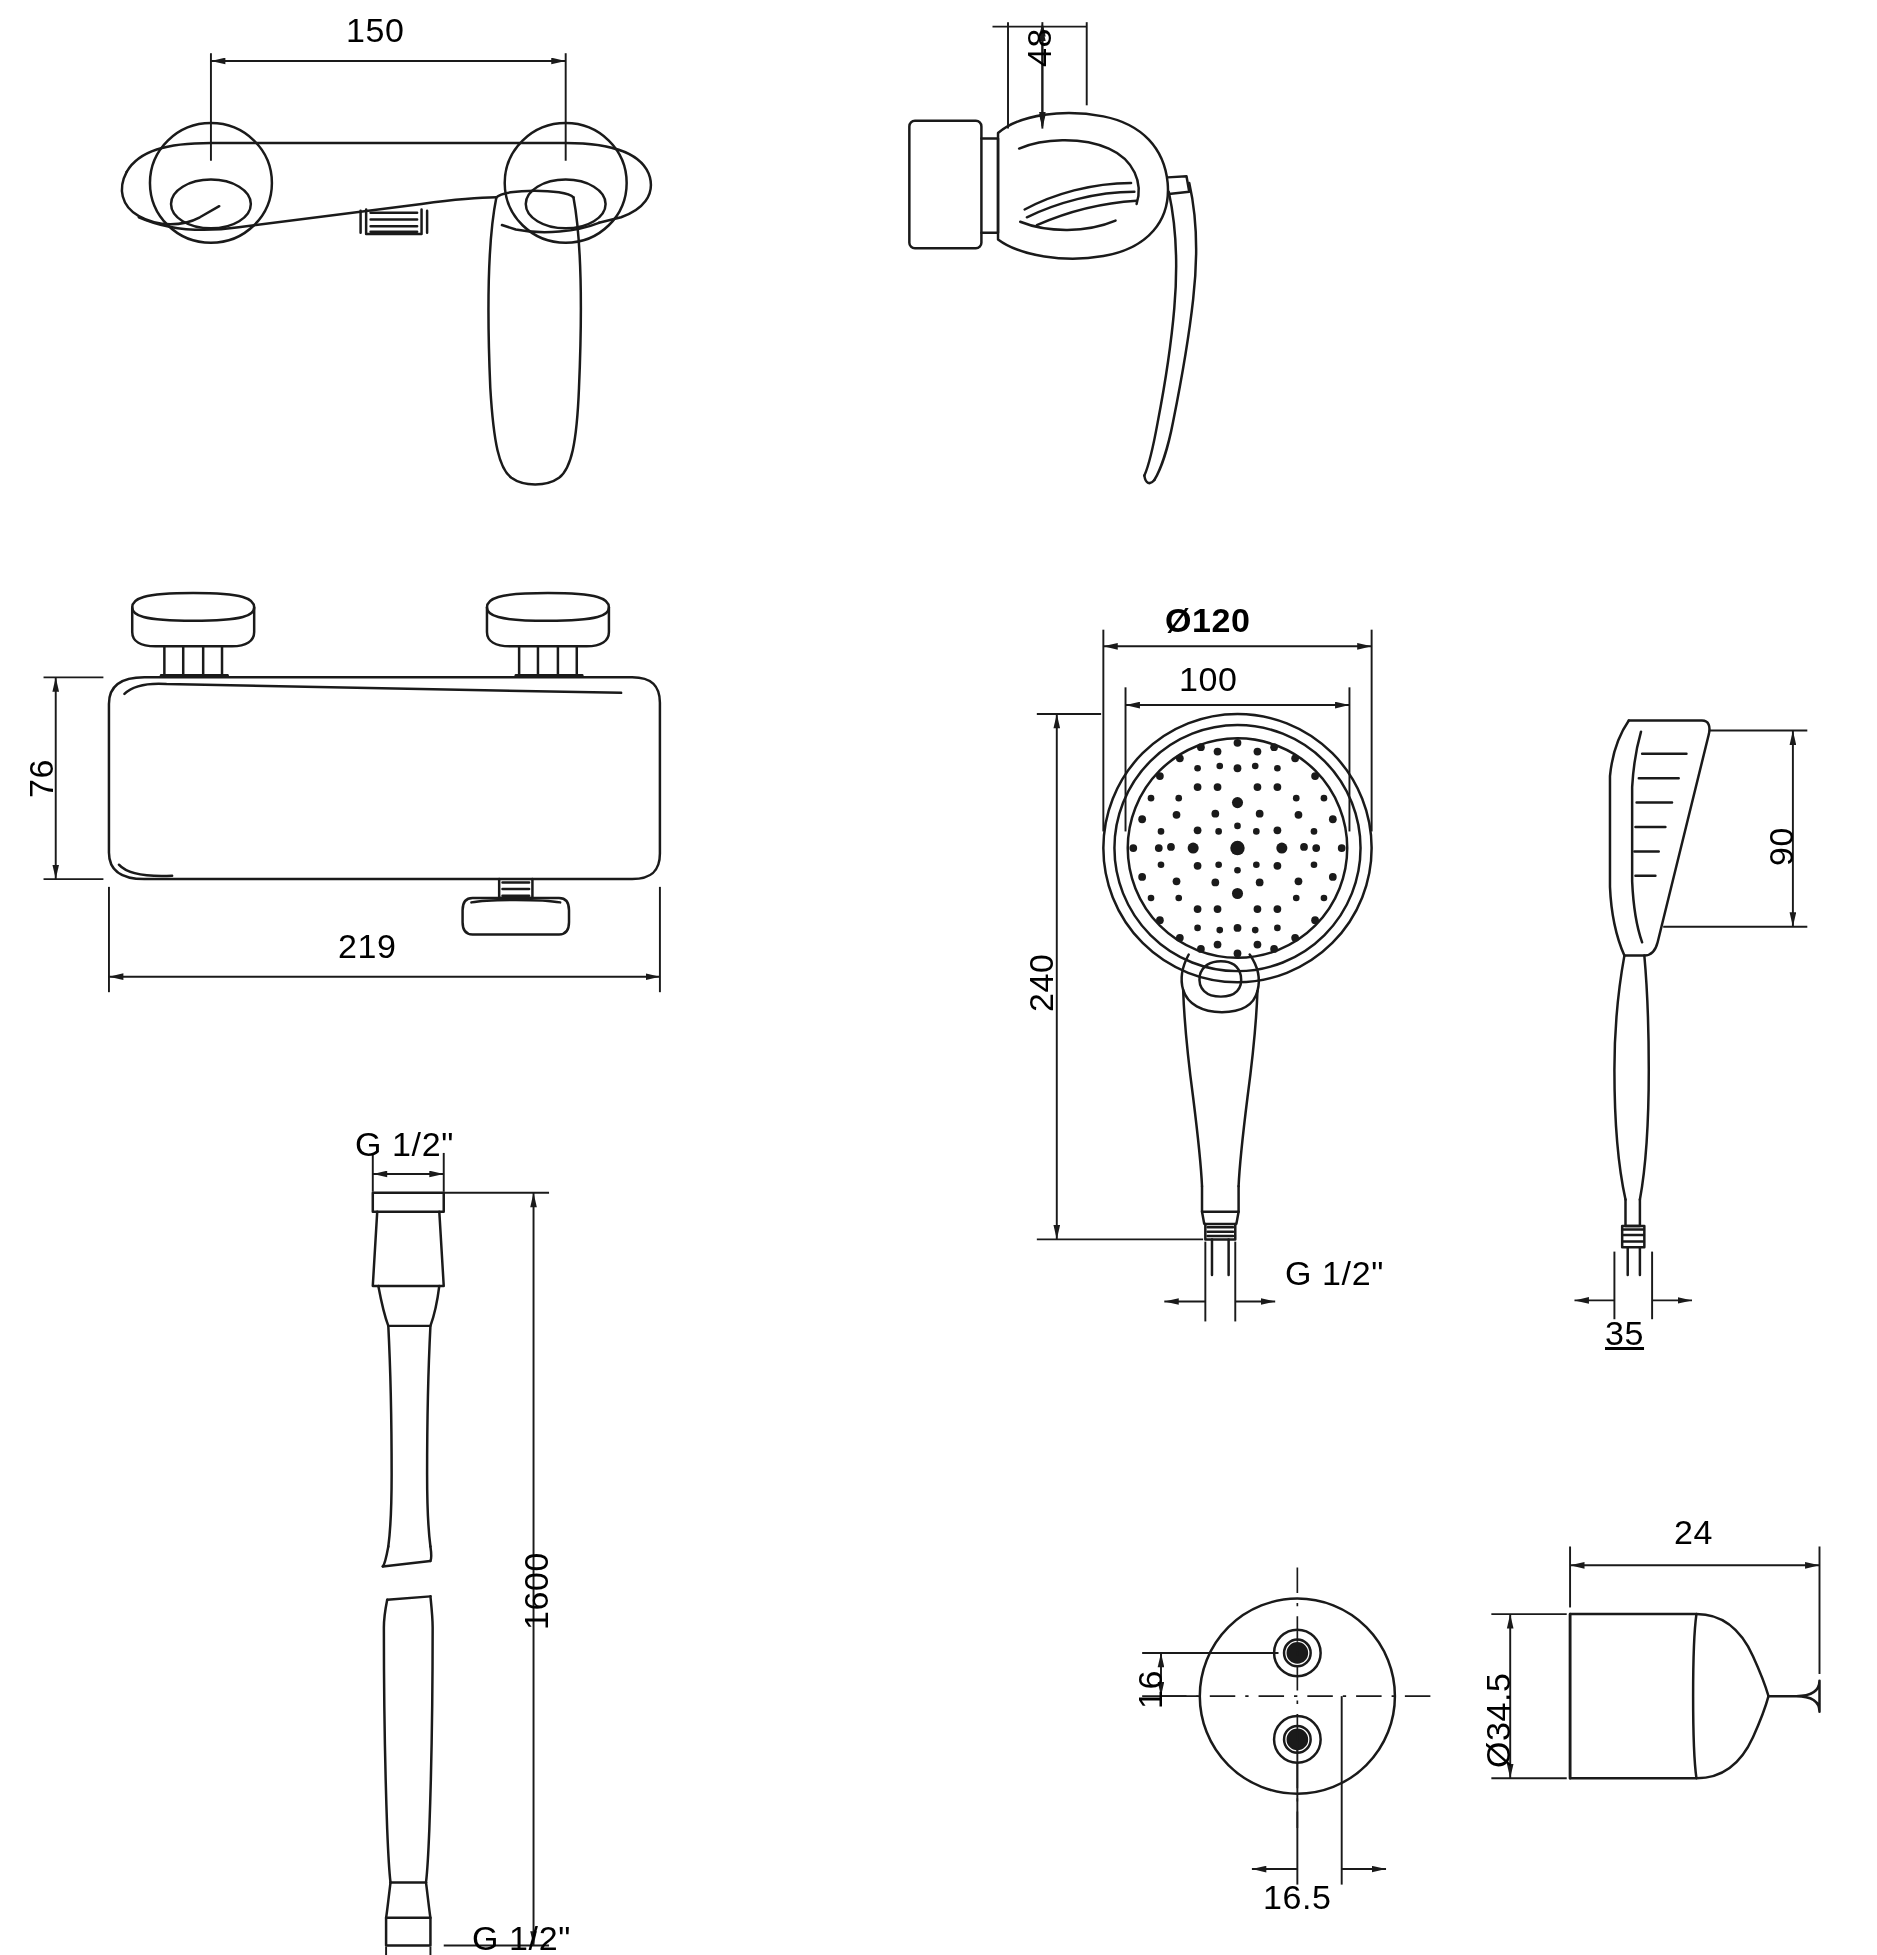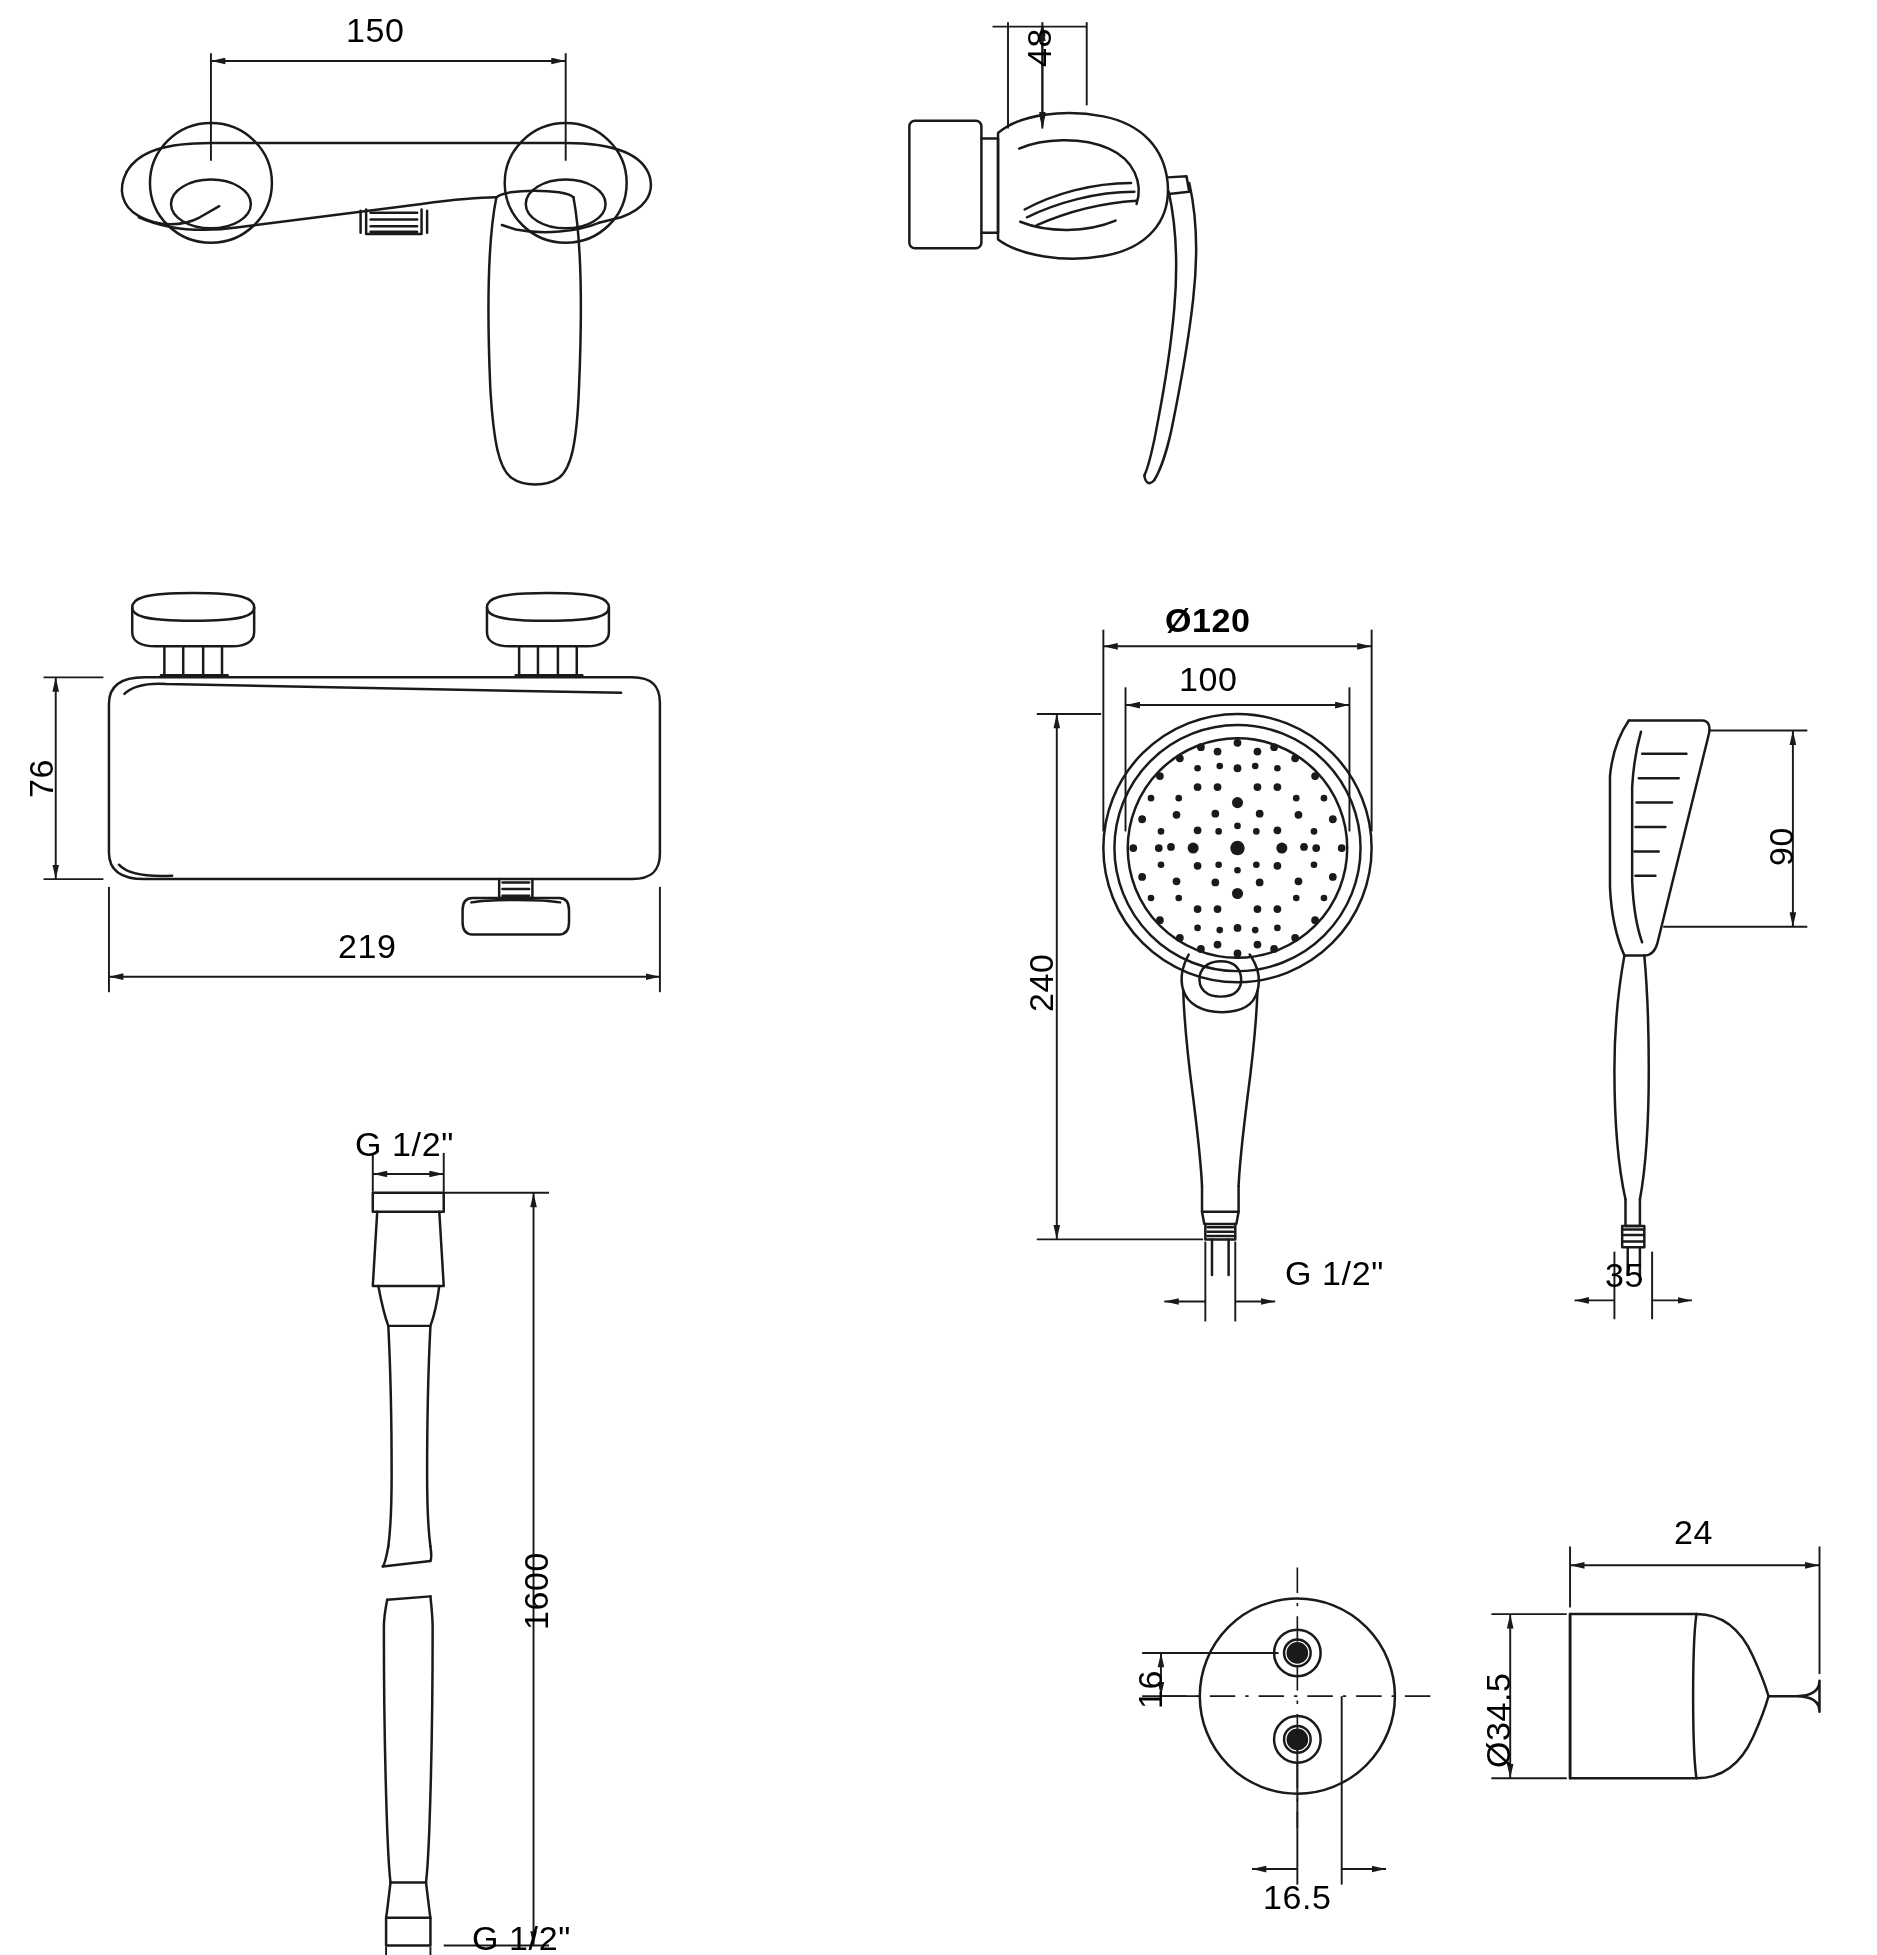--- a/index.html
+++ b/index.html
@@ -368,21 +368,21 @@
   <div class="dimtext" style="left:1165px; top:601px;font-weight:bold;">Ø120</div>
 
   <div class="dimtext" style="left:1179px; top:660px;">100</div>
 
   <div class="dimtext vert" style="left:1022px; top:1012px;">240</div>
 
   <div class="dimtext" style="left:1285px; top:1254px;">G  1/2"</div>
 
   <div class="dimtext vert" style="left:1762px; top:866px;">90</div>
 
-  <div class="dimtext" style="left:1605px; top:1256px;">35</div>
+  <div class="dimtext" style="left:1605px; top:1314px;text-decoration:underline;">35</div>
 
   <div class="dimtext vert" style="left:1131px; top:1709px;">16</div>
 
   <div class="dimtext" style="left:1263px; top:1878px;">16.5</div>
 
   <div class="dimtext" style="left:1674px; top:1513px;">24</div>
 
   <div class="dimtext vert" style="left:1479px; top:1768px;">Ø34.5</div>
 
 </div>

